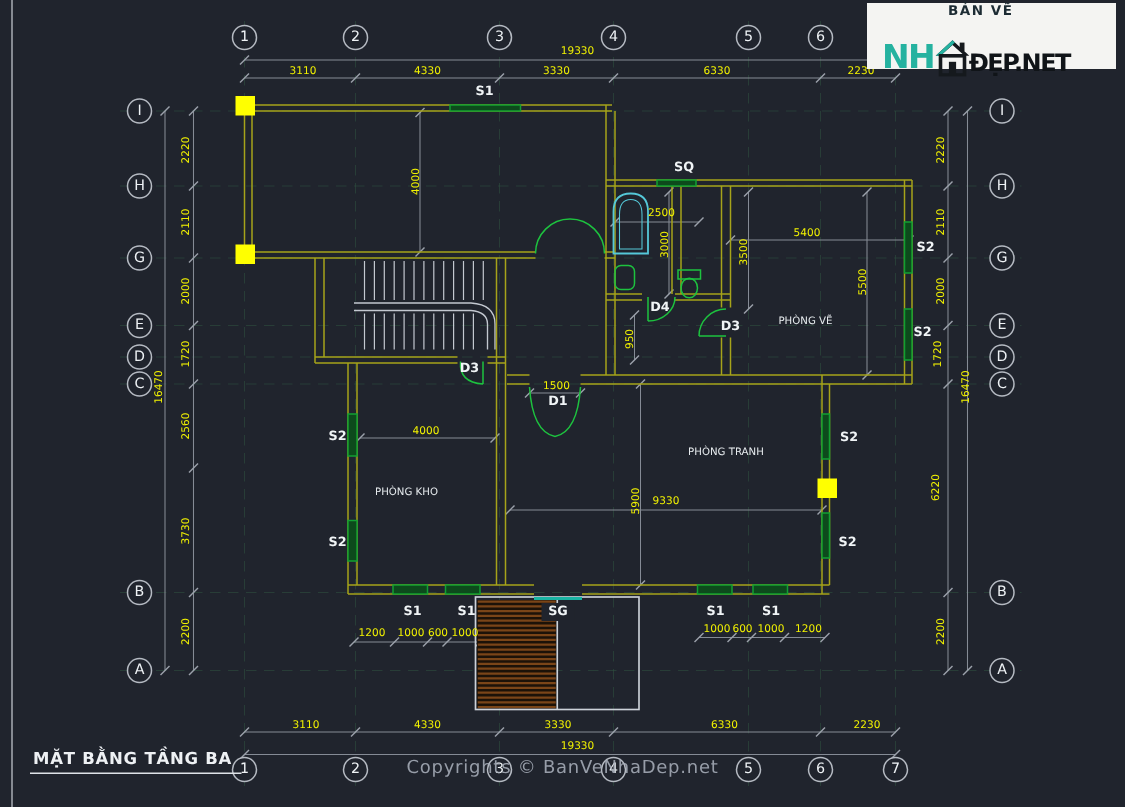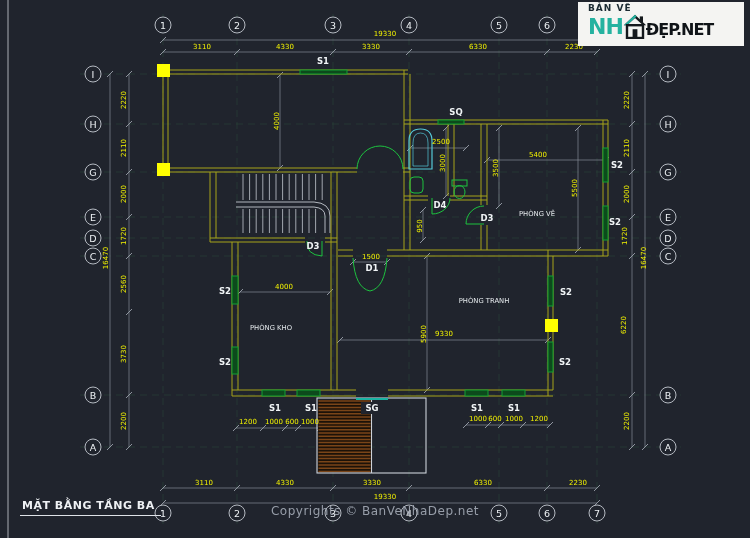--- a/index.html
+++ b/index.html
@@ -6,22 +6,22 @@
   #stage{position:relative;width:750px;height:538px;background:#20242d;overflow:hidden;
          font-family:"DejaVu Sans",sans-serif;}
   svg text{font-family:"DejaVu Sans",sans-serif;}
   .t{dominant-baseline:central;text-anchor:middle;}
   .dim{fill:#f2f200;font-size:7px;}
   .lbl{fill:#f0f4f6;font-size:8.5px;font-weight:bold;}
   .room{fill:#e6ebee;font-size:6.8px;}
   .bub{fill:#eef2f5;font-size:9.5px;}
   #logo{position:absolute;left:578px;top:2px;width:166px;height:44px;background:#f4f4f2;
         box-sizing:border-box;padding:2px 6px 0 10px;line-height:1;}
-  #logo .l1{font-size:9px;font-weight:bold;color:#1c2b33;letter-spacing:1px;}
-  #logo .row{display:flex;align-items:flex-end;margin-top:0px;}
+  #logo .l1{font-size:9px;font-weight:bold;color:#1c2b33;letter-spacing:1px;margin-left:44px;}
+  #logo .row{display:flex;align-items:flex-end;margin-top:12px;}
   #logo .teal{color:#25b2a0;font-weight:800;font-size:22px;letter-spacing:-1px;}
   #logo .dark{color:#101418;font-weight:800;font-size:16px;letter-spacing:-1px;}
   #logo svg{display:block;margin:0 -1px -1px 0;}
   #title{position:absolute;left:20px;top:470px;color:#eef1f4;font-size:11px;font-weight:bold;
          border-bottom:1.5px solid #dfe3e8;padding:0 6px 3px 2px;letter-spacing:.5px;margin-top:29px;}
   #copyright{position:absolute;left:130px;top:504px;width:490px;text-align:center;
              font-size:12px;color:rgba(167,174,185,.88);letter-spacing:.5px;}
 </style>
 </head>
 <body>

